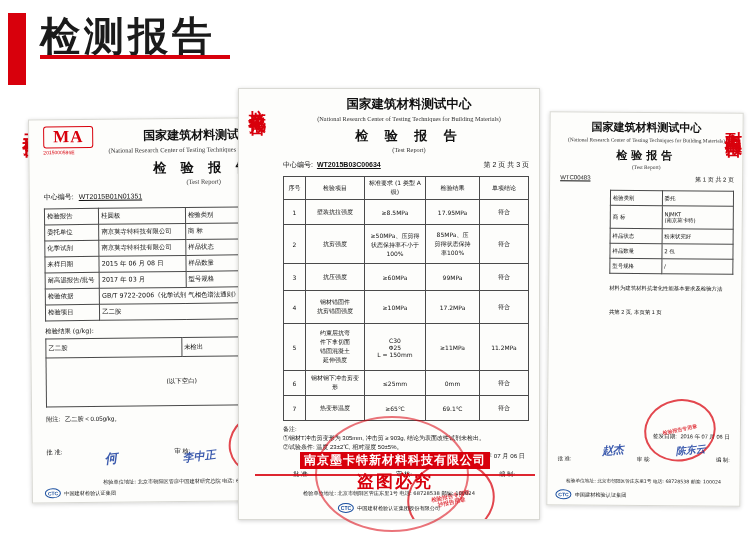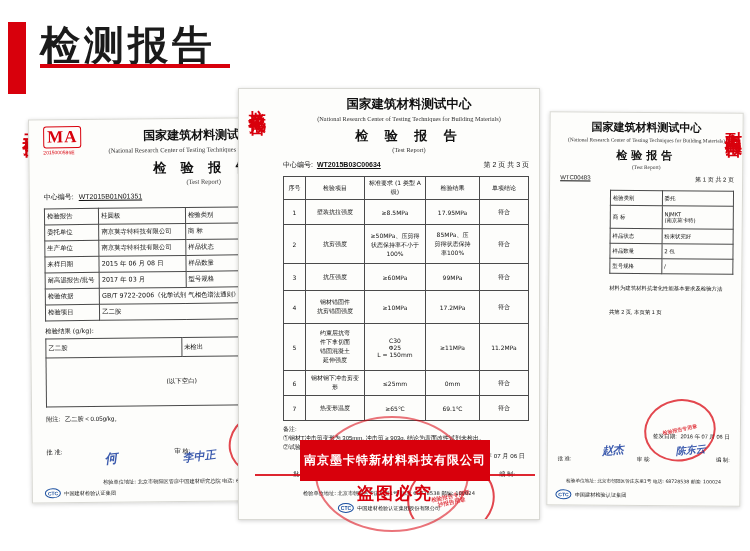--- a/index.html
+++ b/index.html
@@ -7,21 +7,21 @@
     width:750px;height:551px;
     background:#ffffff;
     font-family:"Liberation Sans", sans-serif;
     position:relative;
     overflow:hidden;
     color:#111;
   }
   .stage{position:absolute;inset:0;}
 
   
-  .hdr{position:absolute;left:0;top:12px;width:750px;height:96px;}
+  .hdr{position:absolute;left:0;top:3px;width:750px;height:96px;}
   .hdr .bar{
     position:absolute;left:8px;top:10px;width:18px;height:72px;background:#d8000c;
   }
   .hdr .cn{
     position:absolute;left:40px;top:6px;
     font-size:40px;font-weight:bold;letter-spacing:4px;color:#1a1a1a;
     font-family:"DejaVu Sans","Liberation Sans",sans-serif;
   }
   .hdr .rule{
     position:absolute;left:40px;top:52px;width:190px;height:4px;background:#d8000c;
@@ -79,21 +79,21 @@
   #sheet-left .meta{font-size:7px;margin:6px 0 0 14px;}
   #sheet-left table.grid td{font-size:6.4px;height:13px;}
 
   
   .ma-mark{
     position:absolute;left:14px;top:6px;width:46px;height:40px;
   }
   .ma-mark .ma{
     font-size:17px;font-weight:bold;color:#d8000c;letter-spacing:1px;
     font-family:"Liberation Serif",serif;
-    border:1.5px solid #d8000c;border-radius:3px;padding:0 3px;display:inline-block;text-align:center;
+    border:1.5px solid #d8000c;border-radius:3px;padding:0 9px;display:inline-block;text-align:center;
   }
   .ma-mark .ma-no{font-size:5px;color:#d8000c;margin-top:1px;}
 
   
   #sheet-center{left:238px;top:88px;width:300px;height:430px;}
   #sheet-center .doc-title{font-size:12.5px;margin-top:7px;}
   #sheet-center .doc-sub{font-size:6.3px;margin-top:2px;}
   #sheet-center .report-word{font-size:13px;margin-top:5px;letter-spacing:6px;}
   #sheet-center .report-en{font-size:6.3px;margin-top:1px;}
   #sheet-center .ctrline{font-size:7px;margin:7px 10px 0 10px;display:flex;justify-content:space-between;}
@@ -139,21 +139,21 @@
     position:absolute;left:255px;top:412px;width:280px;height:120px;
     display:flex;flex-direction:column;align-items:center;justify-content:center;
     color:#d8000c;pointer-events:none;
   }
   .wm .ring{
     position:absolute;left:60px;top:4px;width:150px;height:112px;
     border:2px solid rgba(216,0,12,.55);border-radius:50%;
   }
   .wm .l1{font-size:17px;font-weight:bold;letter-spacing:2px;z-index:2;}
   .wm .l2{font-size:12px;font-weight:bold;letter-spacing:1px;z-index:2;margin-top:1px;
-          background:#d8000c;color:#fff;padding:12px 4px;}
+          background:#d8000c;color:#fff;padding:0 4px;}
   .wm .l3{font-size:17px;font-weight:bold;letter-spacing:2px;z-index:2;margin-top:1px;}
   .wm .strike{position:absolute;left:0;top:62px;width:280px;height:2px;background:#d8000c;opacity:.85;}
 </style>
 </head>
 <body>
 
 <div class="stage">
 
   <div class="hdr">
     <div class="bar"></div>
@@ -189,21 +189,21 @@
               <td style="width:20%">检验类别</td>
               <td style="width:28%">委托</td>
             </tr>
             <tr>
               <td>委托单位</td>
               <td>南京莫寺特科技有限公司</td>
               <td>商 标</td>
               <td>/</td>
             </tr>
             <tr>
-              <td>生产单位</td>
+              <td>化学试剂</td>
               <td>南京莫寺特科技有限公司</td>
               <td>样品状态</td>
               <td>完好</td>
             </tr>
             <tr>
               <td>来样日期</td>
               <td>2015 年 06 月 08 日</td>
               <td>样品数量</td>
               <td>1 块</td>
             </tr>

